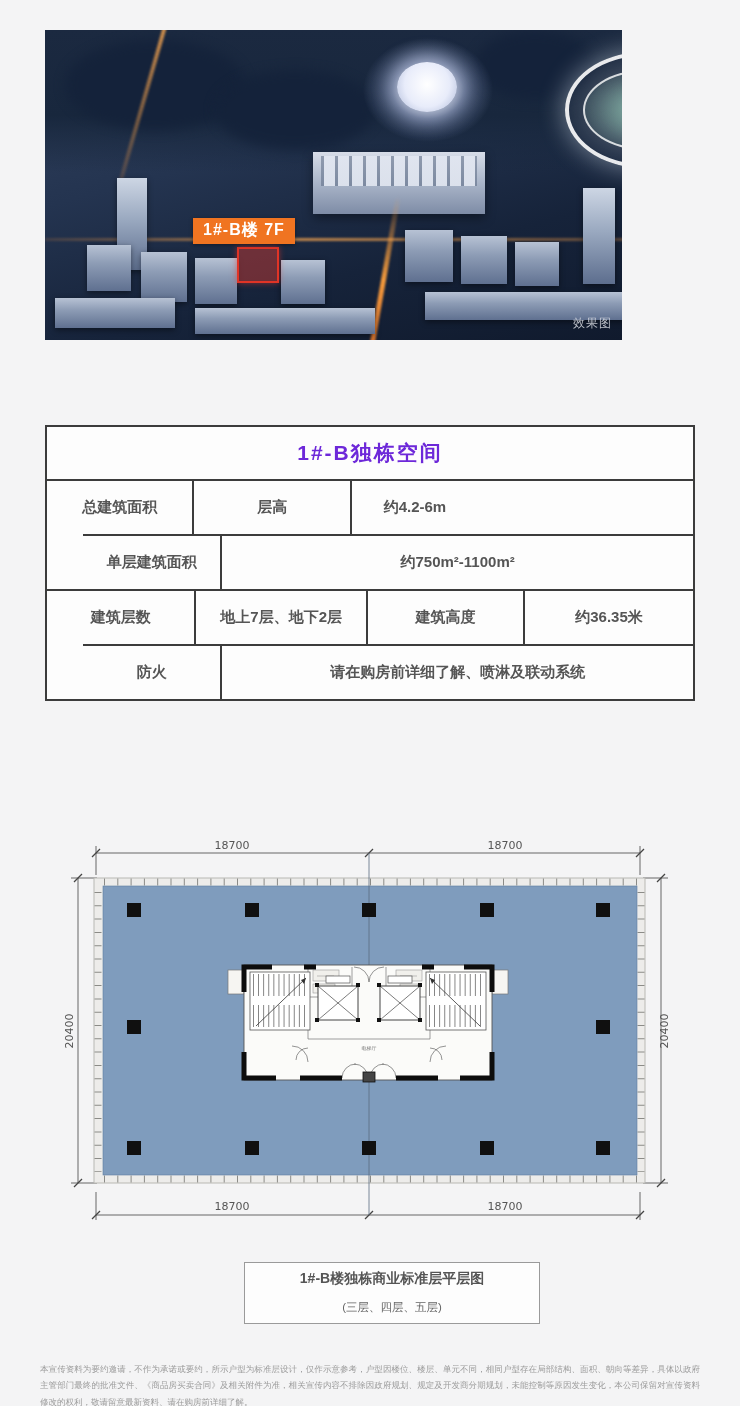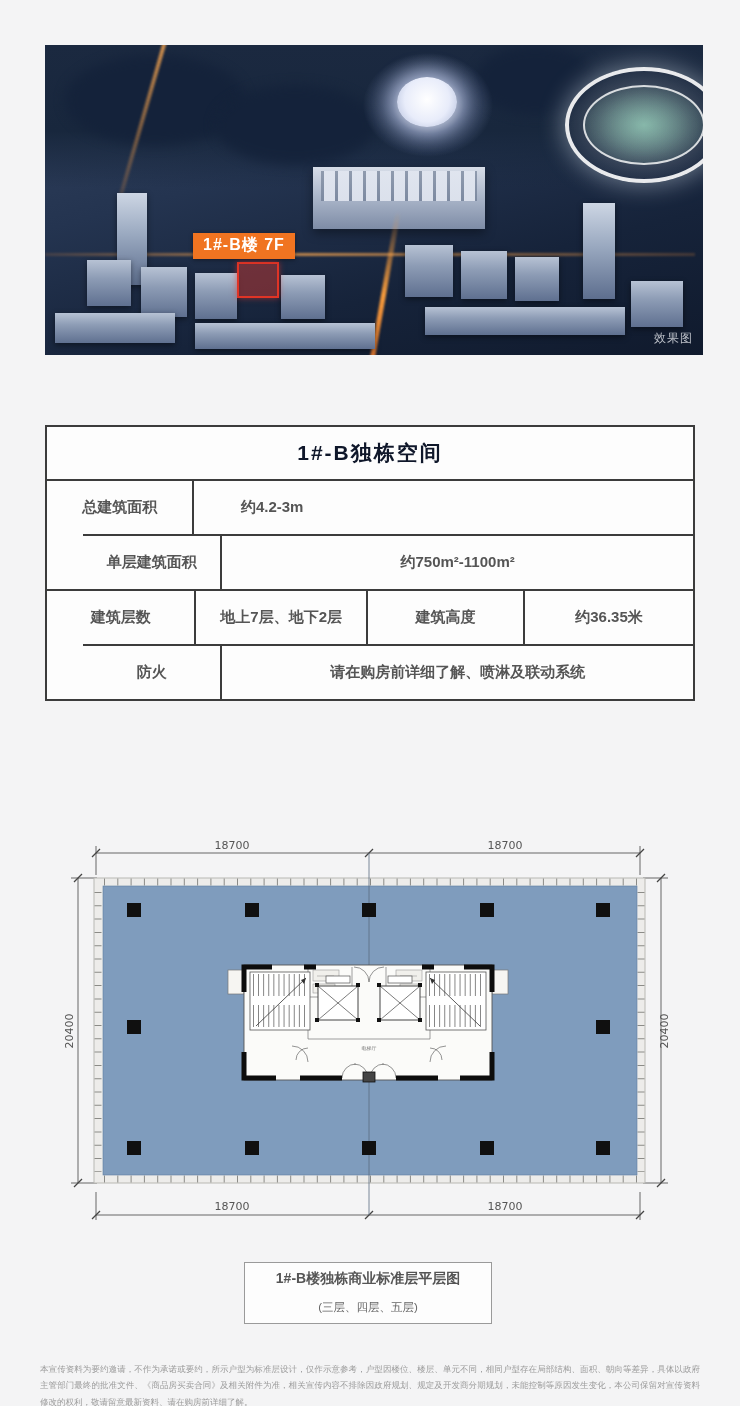--- a/index.html
+++ b/index.html
@@ -4,21 +4,21 @@
 <style>
   html,body{margin:0;padding:0;}
   body{
     width:740px;height:1406px;position:relative;overflow:hidden;
     background:#f4f4f5;
     font-family:"Liberation Sans","DejaVu Sans",sans-serif;
     color:#4d4d4d;
   }
   
   .hero{
-    position:absolute;left:45px;top:45px;width:658px;height:310px;overflow:hidden;
+    position:absolute;left:45px;top:30px;width:577px;height:310px;overflow:hidden;
     background:linear-gradient(165deg,#33435f 0%,#243450 38%,#16233a 70%,#101a2d 100%);
   }
   .hero .park{position:absolute;left:0;top:0;width:100%;height:46%;
     background:linear-gradient(180deg,#1b2940 0%,#18273d 60%,rgba(24,39,61,0) 100%);}
   .hero .grove{position:absolute;border-radius:50%;filter:blur(6px);background:#14223a;opacity:.9;}
   .hero .dome-glow{position:absolute;left:318px;top:8px;width:130px;height:104px;border-radius:50%;
     background:radial-gradient(closest-side,rgba(255,255,255,.95),rgba(190,205,255,.35) 55%,rgba(190,205,255,0) 100%);}
   .hero .dome{position:absolute;left:352px;top:32px;width:60px;height:50px;border-radius:50%;
     background:radial-gradient(circle at 50% 45%,#ffffff 0%,#e8ecfa 55%,#aab6d6 100%);
     box-shadow:0 0 18px 6px rgba(220,230,255,.55);}
@@ -55,29 +55,29 @@
     position:absolute;left:45px;top:425px;width:650px;background:#fdfdfd;
     border:2px solid #3c3c3c;box-sizing:border-box;
   }
   .spec-table .tr{display:grid;border-top:2px solid #3c3c3c;}
   .spec-table .tr:first-child{border-top:none;}
   .spec-table .cell{
     min-height:53px;display:flex;align-items:center;justify-content:center;text-align:center;
     font-size:15px;font-weight:bold;color:#555;border-left:2px solid #3c3c3c;padding:2px 4px;box-sizing:border-box;
   }
   .spec-table .cell:first-child{border-left:none;}
-  .spec-table .title-row .cell{min-height:52px;font-size:21px;letter-spacing:2px;color:#0f172a;}
+  .spec-table .title-row .cell{min-height:52px;font-size:21px;letter-spacing:2px;color:#6d28d9;}
   .cols-4a{grid-template-columns:22.5% 24.4% 19.8% auto;}
   .cols-4b{grid-template-columns:22.8% 26.6% 24.3% auto;}
   .cols-2{grid-template-columns:22.5% auto;margin-left:36px;}
   
   .plan-wrap{position:absolute;left:60px;top:820px;width:620px;height:400px;}
   
   .caption{
-    position:absolute;left:244px;top:1262px;width:248px;box-sizing:border-box;
+    position:absolute;left:244px;top:1262px;width:296px;box-sizing:border-box;
     border:1px solid #9a9a9a;background:#fdfdfd;text-align:center;padding:7px 4px 8px 4px;
   }
   .caption .l1{font-size:14px;font-weight:bold;color:#555;}
   .caption .l2{font-size:11.5px;color:#666;margin-top:12px;}
   
   .disclaimer{
     position:absolute;left:40px;top:1352px;width:660px;
     font-size:8.5px;line-height:1.95;color:#9b9b9b;text-align:justify;
   }
   svg text{font-family:"DejaVu Sans","Liberation Sans",sans-serif;}
@@ -120,21 +120,22 @@
   <div class="label">1#-B楼 7F</div>
   <div class="wm">效果图</div>
 </div>
 
 <div class="spec-table">
   <div class="tr title-row" style="grid-template-columns:100%;">
     <div class="cell">1#-B独栋空间</div>
   </div>
   <div class="tr cols-4a">
     <div class="cell">总建筑面积</div>
-    <div class="cell">约4.2-3m</div>
+    <div class="cell">层高</div>
+    <div class="cell">约4.2-6m</div>
   </div>
   <div class="tr cols-2">
     <div class="cell">单层建筑面积</div>
     <div class="cell">约750m²-1100m²</div>
   </div>
   <div class="tr cols-4b">
     <div class="cell">建筑层数</div>
     <div class="cell">地上7层、地下2层</div>
     <div class="cell">建筑高度</div>
     <div class="cell">约36.35米</div>

